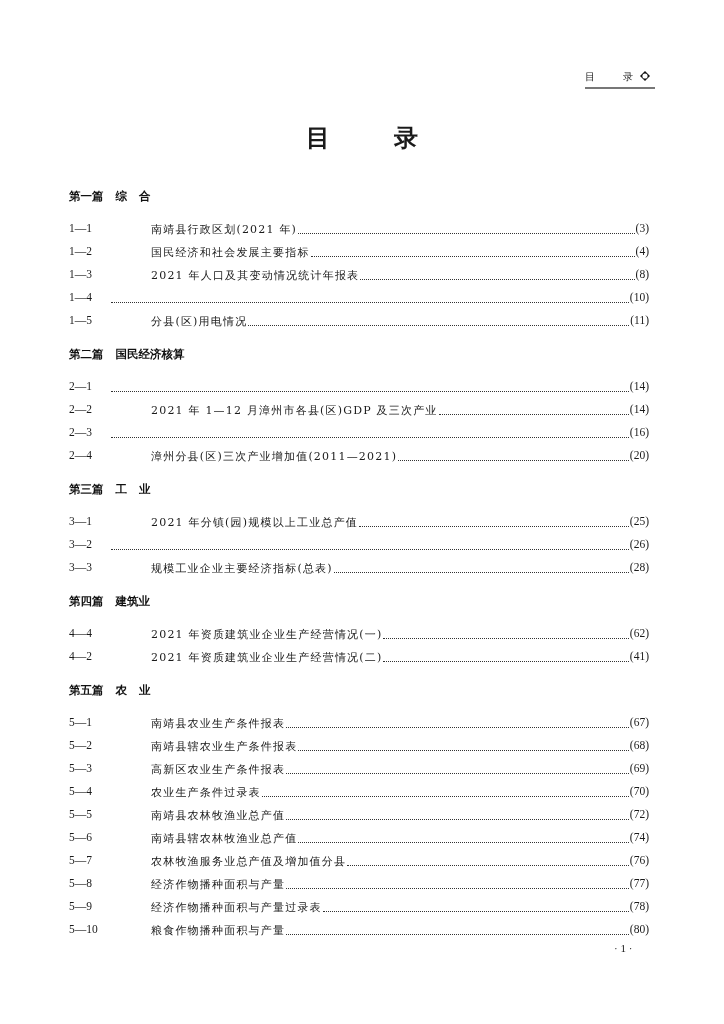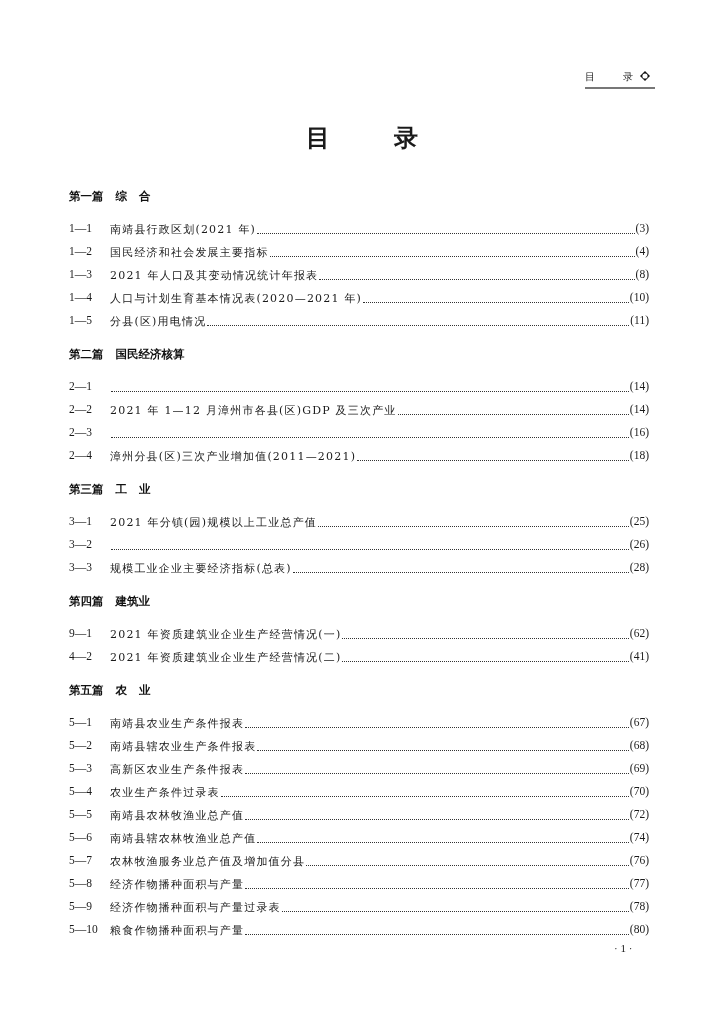--- a/index.html
+++ b/index.html
@@ -17,21 +17,21 @@
              font-size: 24px; font-weight: bold; }
     .title .t1 { position: absolute; left: 306px; }
     .title .t2 { position: absolute; left: 394px; }
 
     .section { position: absolute; left: 69px; font-family: "DejaVu Sans", "Liberation Sans", sans-serif;
                font-weight: bold; font-size: 11.5px; color: #111; white-space: pre; }
 
     .row { position: absolute; left: 69px; width: 580px; height: 16px; font-size: 11px;
            display: flex; align-items: flex-start; white-space: nowrap; }
     .row .num { width: 41px; flex: none; font-family: "Liberation Serif", serif; font-size: 11.5px; }
-    .row .label { flex: none; letter-spacing: 1.2px; }
+    .row .label { flex: none; letter-spacing: 1.2px; margin-left: 41px; }
     .row .dots { flex: 1; overflow: hidden; margin: 0 1px; border-bottom: 1px dotted #333;
                  height: 0; align-self: center; position: relative; top: 3px; }
     .row .page { flex: none; font-family: "Liberation Serif", serif; font-size: 11.5px; }
 
     .footer { position: absolute; top: 936px; left: 614px; font-size: 11px; font-family: "Liberation Serif", serif; }
   </style>
 </head>
 <body>
 
 <div class="header">
@@ -65,21 +65,20 @@
   <span class="page">(4)</span>
 </div>
 <div class="row" style="top:268px">
   <span class="num">1—3</span>
   <span class="label">2021 年人口及其变动情况统计年报表</span>
   <span class="dots"></span>
   <span class="page">(8)</span>
 </div>
 <div class="row" style="top:291px">
   <span class="num">1—4</span>
-  <span class="label">人口与计划生育基本情况表(2020—2021 年)</span>
   <span class="dots"></span>
   <span class="page">(10)</span>
 </div>
 <div class="row" style="top:314px">
   <span class="num">1—5</span>
   <span class="label">分县(区)用电情况</span>
   <span class="dots"></span>
   <span class="page">(11)</span>
 </div>
 
@@ -97,21 +96,21 @@
 </div>
 <div class="row" style="top:426px">
   <span class="num">2—3</span>
   <span class="dots"></span>
   <span class="page">(16)</span>
 </div>
 <div class="row" style="top:449px">
   <span class="num">2—4</span>
   <span class="label">漳州分县(区)三次产业增加值(2011—2021)</span>
   <span class="dots"></span>
-  <span class="page">(18)</span>
+  <span class="page">(20)</span>
 </div>
 
 <div class="section" style="top:482px">第三篇   工   业</div>
 <div class="row" style="top:515px">
   <span class="num">3—1</span>
   <span class="label">2021 年分镇(园)规模以上工业总产值</span>
   <span class="dots"></span>
   <span class="page">(25)</span>
 </div>
 <div class="row" style="top:538px">
@@ -121,21 +120,21 @@
 </div>
 <div class="row" style="top:561px">
   <span class="num">3—3</span>
   <span class="label">规模工业企业主要经济指标(总表)</span>
   <span class="dots"></span>
   <span class="page">(28)</span>
 </div>
 
 <div class="section" style="top:594px">第四篇   建筑业</div>
 <div class="row" style="top:627px">
-  <span class="num">9—1</span>
+  <span class="num">4—4</span>
   <span class="label">2021 年资质建筑业企业生产经营情况(一)</span>
   <span class="dots"></span>
   <span class="page">(62)</span>
 </div>
 <div class="row" style="top:650px">
   <span class="num">4—2</span>
   <span class="label">2021 年资质建筑业企业生产经营情况(二)</span>
   <span class="dots"></span>
   <span class="page">(41)</span>
 </div>

